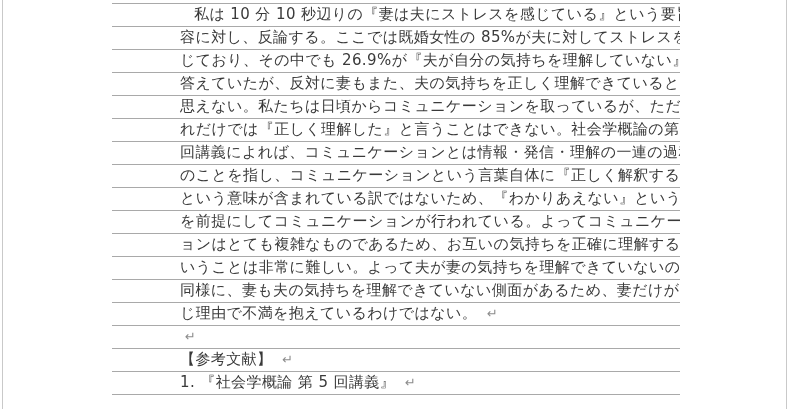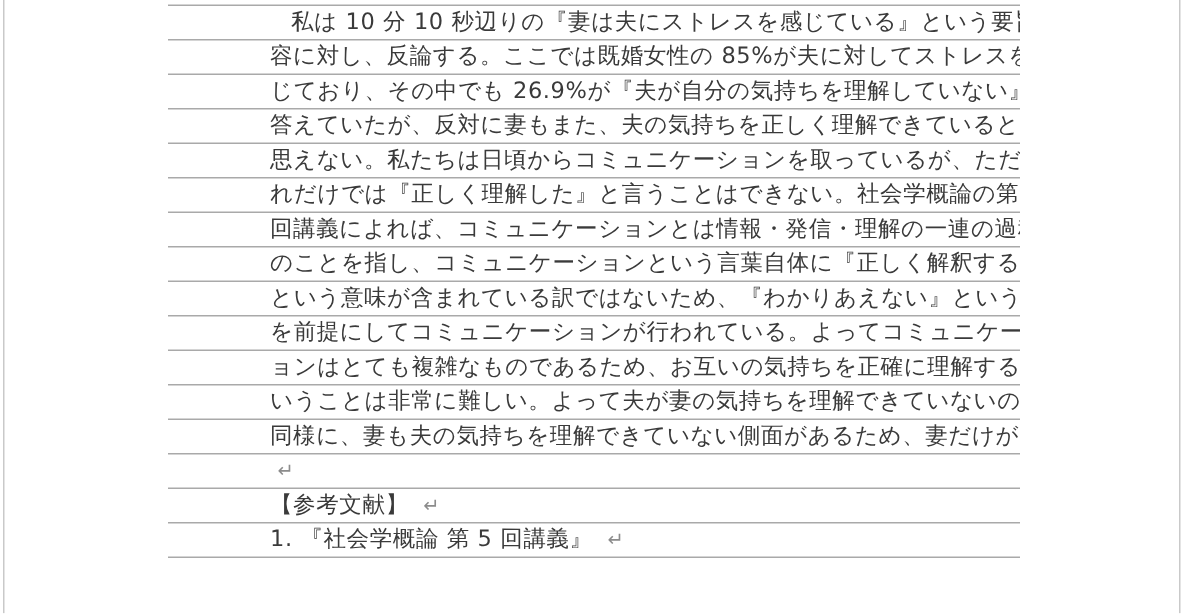--- a/index.html
+++ b/index.html
@@ -108,20 +108,24 @@
   </div>
       <div class="row" style="border-bottom-color: rgb(169, 169, 169); color: rgb(58, 58, 58);">
     <span class="line-text">いうことは非常に難しい。よって夫が妻の気持ちを理解できていないのと</span>
     
   </div>
       <div class="row" style="border-bottom-color: rgb(169, 169, 169); color: rgb(58, 58, 58);">
     <span class="line-text">同様に、妻も夫の気持ちを理解できていない側面があるため、妻だけが同</span>
     
   </div>
       <div class="row" style="border-bottom-color: rgb(169, 169, 169); color: rgb(58, 58, 58);">
+    <span class="line-text">じ理由で不満を抱えているわけではない。</span>
+    <span class="crlf-mark" style="color: rgb(140, 140, 140);">↵</span>
+  </div>
+      <div class="row" style="border-bottom-color: rgb(169, 169, 169); color: rgb(58, 58, 58);">
     <span class="line-text"></span>
     <span class="crlf-mark" style="color: rgb(140, 140, 140);">↵</span>
   </div>
       <div class="row" style="border-bottom-color: rgb(169, 169, 169); color: rgb(58, 58, 58);">
     <span class="line-text">【参考文献】</span>
     <span class="crlf-mark" style="color: rgb(140, 140, 140);">↵</span>
   </div>
       <div class="row" style="border-bottom-color: rgb(169, 169, 169); color: rgb(58, 58, 58);">
     <span class="line-text">1. 『社会学概論 第 5 回講義』</span>
     <span class="crlf-mark" style="color: rgb(140, 140, 140);">↵</span>

